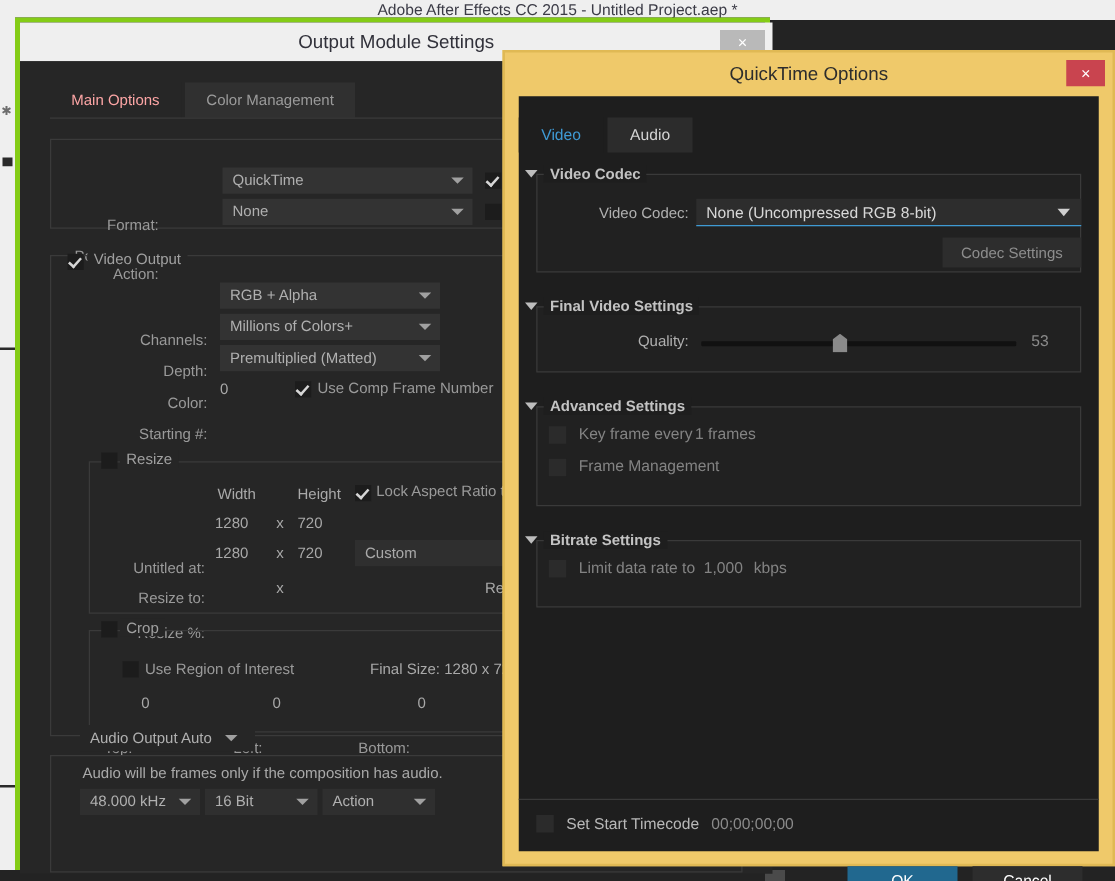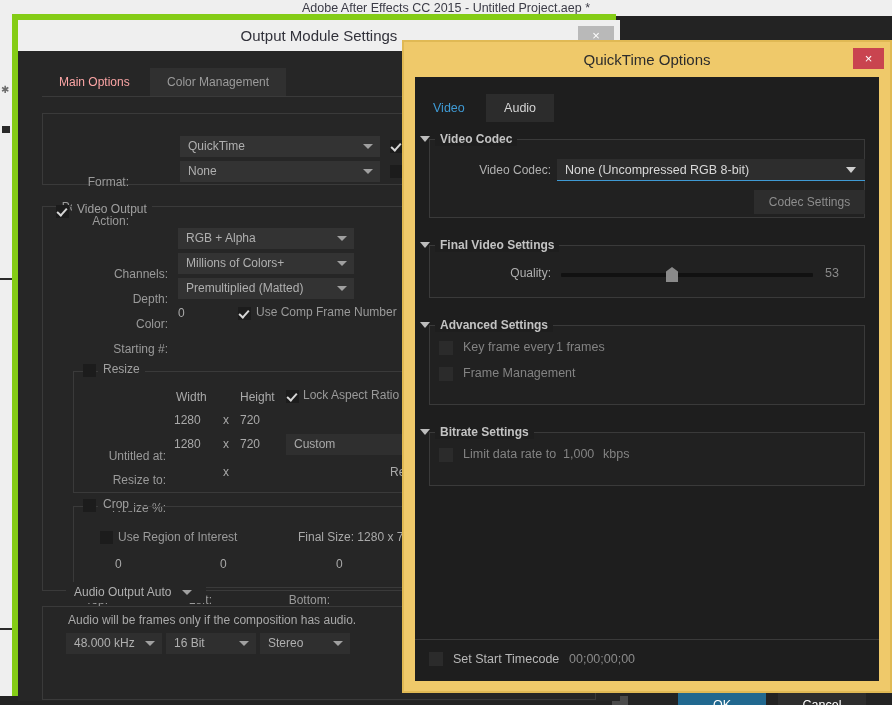--- a/index.html
+++ b/index.html
@@ -22,21 +22,21 @@
   #ae-leftstrip .gl{position:absolute;left:1px;top:68px;font-size:10px;color:#6d6d6d;}
   #ae-leftstrip .gl2{position:absolute;left:2px;top:110px;width:8px;height:7px;background:#2a2a2a;}
   #ae-leftstrip .gl3{position:absolute;left:0;top:262px;width:12px;height:2px;background:#2a2a2a;}
   #ae-leftstrip .gl4{position:absolute;left:0;top:612px;width:12px;height:2px;background:#2a2a2a;}
   #ae-bottomstrip{position:absolute;left:0;top:696px;width:892px;height:9px;background:#232323;}
   #ae-bottomstrip .tick{position:absolute;left:612px;top:0;width:16px;height:9px;background:#4a4a4a;}
 
   
   #oms{
     position:absolute;left:12px;top:14px;width:604px;height:682px;
-    background:#2e2e2e;border:6px solid #84cc16;box-sizing:border-box;
+    background:#2e2e2e;border:4px solid #84cc16;box-sizing:border-box;
   }
   #oms-titlebar{
     position:absolute;left:0;top:0;width:602px;height:31px;background:#efefef;
   }
   #oms-title{
     position:absolute;left:0;top:0;width:602px;height:31px;line-height:32px;
     text-align:center;font-size:15px;color:#31313a;
   }
   #oms-close{
     position:absolute;right:6px;top:6px;width:36px;height:20px;
@@ -285,21 +285,21 @@
 
     <div class="select" style="left:48px;top:582px;width:96px;background:#2f2f2f;">
       <span>48.000 kHz</span>
       <span class="caret"></span>
     </div>
     <div class="select" style="left:148px;top:582px;width:90px;background:#2f2f2f;">
       <span>16 Bit</span>
       <span class="caret"></span>
     </div>
     <div class="select" style="left:242px;top:582px;width:90px;background:#2f2f2f;">
-      <span>Stereo</span>
+      <span>Action</span>
       <span class="caret"></span>
     </div>
   </div>
 </div>
 
 <div id="qt">
   <div id="qt-titlebar">
     <div id="qt-title">QuickTime Options</div>
     <div id="qt-close">×</div>
   </div>

